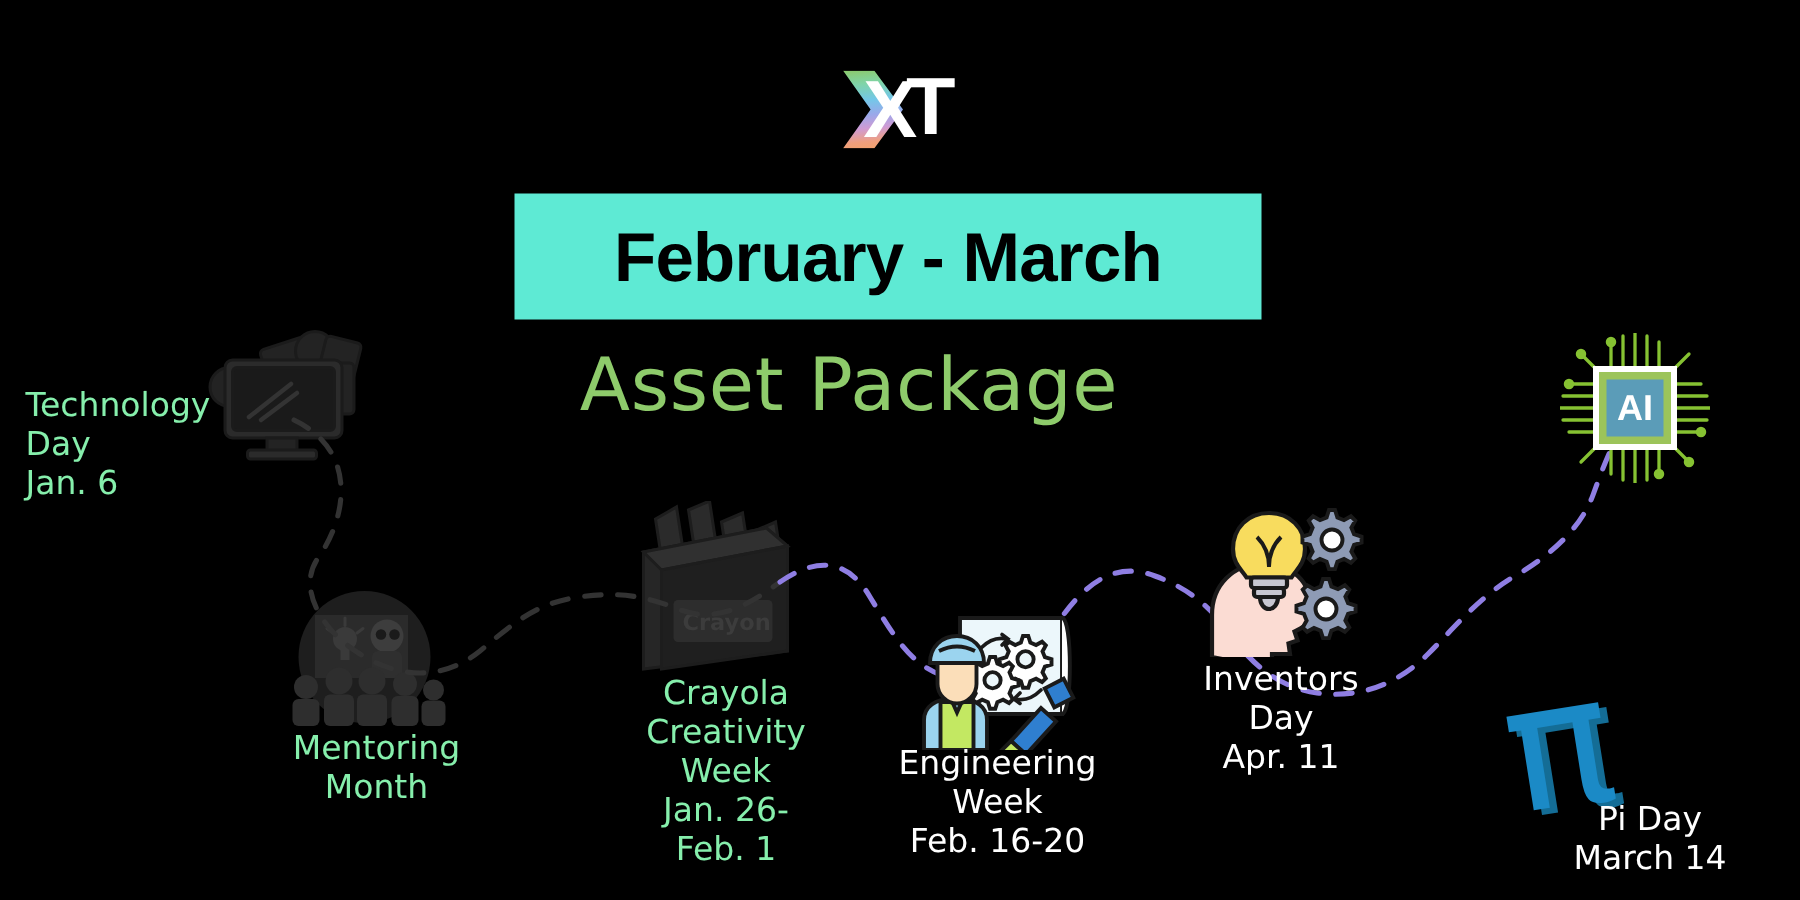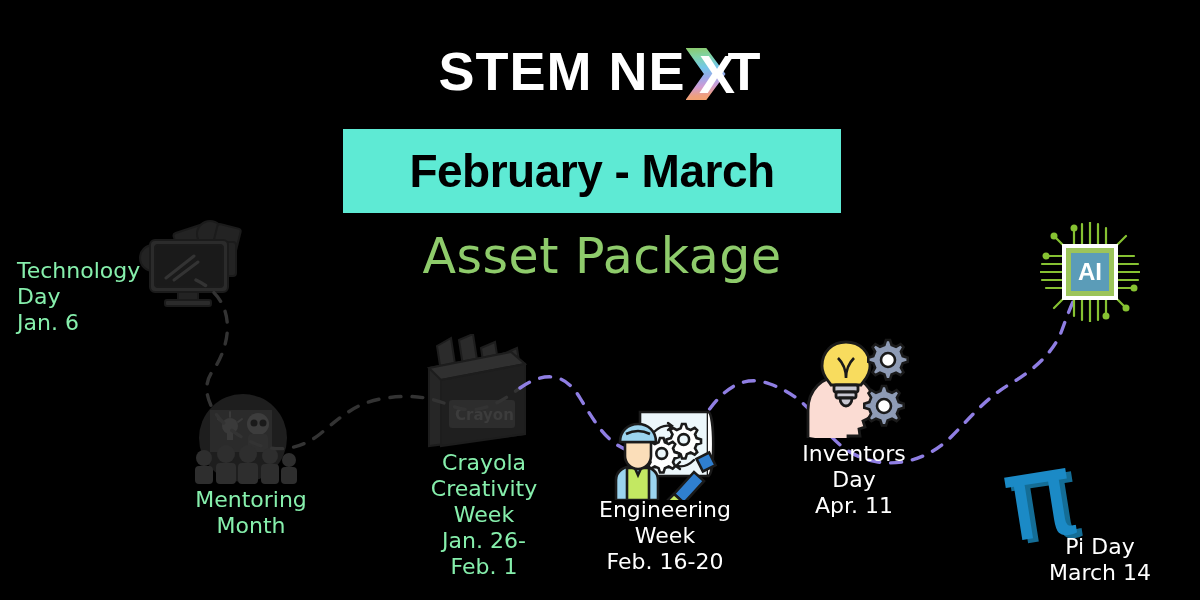--- a/index.html
+++ b/index.html
@@ -16,21 +16,21 @@
         clip-path:polygon(0% 0%,52% 0%,100% 50%,52% 100%,0% 100%,46% 50%);}
   .chevx{position:absolute;left:12px;top:2px;width:40px;height:52px;color:#fff;
          font-family:"Liberation Sans",sans-serif;font-weight:700;font-size:54px;line-height:52px;}
 
   .banner{position:absolute;left:343px;top:129px;width:498px;height:84px;background:#5eead4;
           display:flex;align-items:center;justify-content:center;}
   .banner span{font-family:"Liberation Sans",sans-serif;font-weight:700;font-size:46px;color:#000;
                letter-spacing:-0.5px;}
   .subtitle{position:absolute;left:0;top:228px;width:1132px;text-align:center;
             font-family:"DejaVu Sans",sans-serif;font-weight:400;font-size:49px;color:#8ecb6b;
-            letter-spacing:0.5px;margin-left:36px;}
+            letter-spacing:0.5px;}
 
   
   .pathsvg{position:absolute;left:0;top:0;width:1200px;height:600px;}
 
   
   .lbl{position:absolute;text-align:center;font-family:"DejaVu Sans",sans-serif;
        font-size:22px;line-height:26px;white-space:pre-line;}
   .lbl.dim{color:#86efac;margin-left:11px;}
   .lbl.bright{color:#ffffff;}
 
@@ -210,21 +210,21 @@
     <rect x="31" y="31" width="38" height="38" fill="#5b9cb8"></rect>
     <text x="50" y="58" text-anchor="middle" fill="#ffffff" font-family="Liberation Sans, sans-serif" font-size="24" font-weight="700">AI</text>
   </svg>
 
   <div class="pi">
     <div class="pishadow">π</div>
     <div class="pimain">π</div>
   </div>
 
   <div class="logo">
-    <span>STEM NE</span><span class="xwrap"><span class="chev"></span><span class="chevx">X</span></span><span>T</span>
+    <span class="xwrap"><span class="chev"></span><span class="chevx">X</span></span><span>T</span>
   </div>
 
   <div class="banner">
     <span>February - March</span>
   </div>
 
   <div class="subtitle">Asset Package</div>
 
   <div class="lbl dim" style="left:6px;top:258px;width:160px;text-align:left;">Technology
 Day

